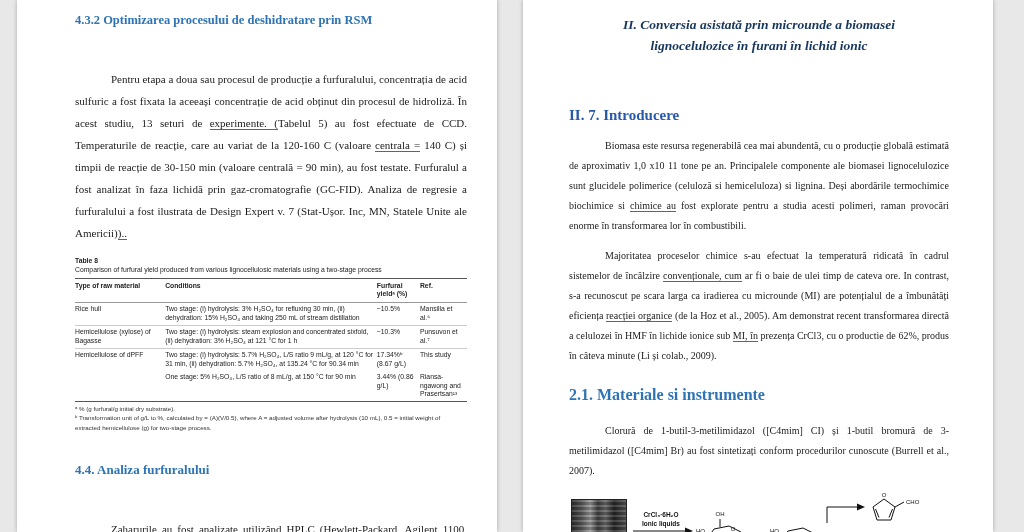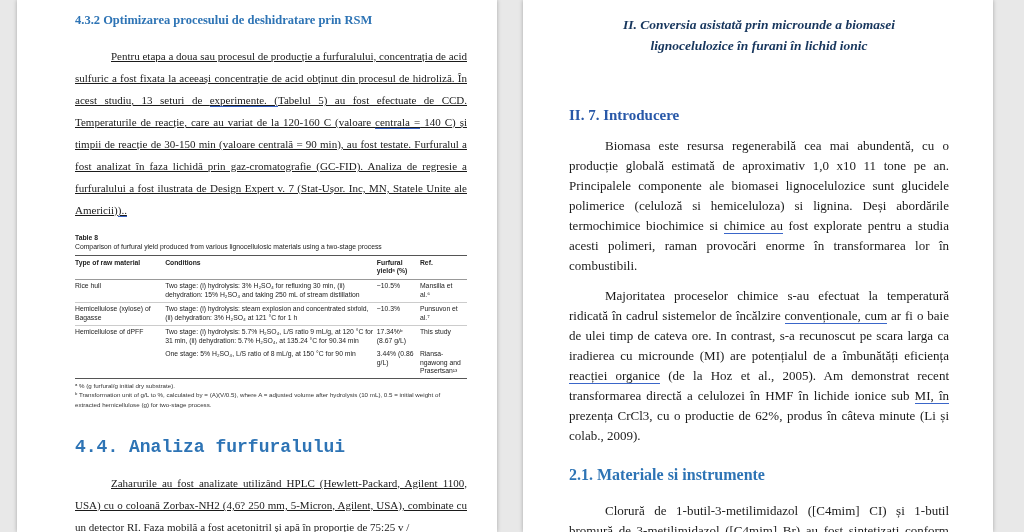--- a/index.html
+++ b/index.html
@@ -4,41 +4,41 @@
 <style>
   html,body{margin:0;padding:0;background:#e8e8e8;}
   .canvas{position:relative;width:1024px;height:532px;background:#e8e8e8;overflow:hidden;
           font-family:"Liberation Serif",serif;}
   .page{position:absolute;top:0;height:532px;background:#fff;box-sizing:border-box;
         box-shadow:0 0 4px rgba(0,0,0,.28);}
   .page-left{left:17px;width:480px;padding:12px 30px 0 58px;}
   .page-right{left:523px;width:470px;padding:8px 44px 0 46px;}
 
   .h-blue{color:#2E74B5;font-weight:bold;font-size:12.5px;margin:0;line-height:16px;}
-  .h-44{font-size:18px;margin-top:30px;font-family:Liberation Mono, monospace;}
+  .h-44{font-size:13px;margin-top:30px;}
   .body-par{font-size:11px;line-height:22px;text-align:justify;color:#1b1b1b;margin:0;}
   .ind{text-indent:36px;}
-  .mt-par{margin-top:17px;text-decoration:underline;}
+  .mt-par{margin-top:40px;}
   .gu{border-bottom:1.5px solid #3A66C9;}
 
   .table-block{margin-top:13px;width:100%;}
   .tbl-label{font:bold 6.8px/1.3 "Liberation Sans",sans-serif;color:#222;}
   .tbl-caption{font:6.8px/1.3 "Liberation Sans",sans-serif;color:#222;margin-bottom:3px;}
   table.jtbl{width:100%;border-collapse:collapse;border-top:1px solid #555;border-bottom:1px solid #555;
              font:6.8px/1.25 "Liberation Sans",sans-serif;color:#222;}
   table.jtbl th{text-align:left;font-weight:bold;padding:3px 3px 3px 0;border-bottom:.8px solid #999;vertical-align:top;}
   table.jtbl td{padding:2.5px 3px 2.5px 0;vertical-align:top;}
   table.jtbl tbody tr:nth-child(1) td,table.jtbl tbody tr:nth-child(2) td{border-bottom:.5px solid #ccc;}
   .col-mat{width:23%;}.col-cond{width:54%;}.col-yield{width:11%;}.col-ref{width:12%;}
   .footnotes{font:6.2px/1.5 "Liberation Sans",sans-serif;color:#333;margin-top:2px;}
 
   .doc-title{font-size:13.5px;font-weight:bold;font-style:italic;text-align:center;color:#17365D;
              line-height:21px;margin:6px 14px 0;}
   .h-intro{color:#2858A8;font-weight:bold;font-size:15px;margin:50px 0 0;line-height:18px;}
-  .r-par{font-size:13px;line-height:20px;text-align:justify;color:#1b1b1b;margin:0;}
+  .r-par{font-size:10px;line-height:20px;text-align:justify;color:#1b1b1b;margin:0;}
   .h-metode{color:#1F3864;font-weight:bold;font-size:13.5px;margin:24px 0 0;line-height:17px;}
   .h-mat{color:#2E74B5;font-weight:bold;font-size:16px;margin:21px 0 0;line-height:16px;}
 
   .figure{position:relative;margin-top:12px;height:90px;width:400px;}
   .wood{position:absolute;left:2px;top:6px;width:54px;height:54px;border:1px solid #222;
         background:linear-gradient(90deg,#2f2f2f 0%,#5a5a5a 18%,#9a9a9a 34%,#404040 48%,#6b6b6b 62%,#262626 78%,#555 100%);}
   .wood::after{content:"";position:absolute;inset:0;
         background:repeating-linear-gradient(180deg,rgba(255,255,255,.12) 0 2px,rgba(0,0,0,.18) 2px 5px);}
   .fig-svg{position:absolute;left:0;top:0;width:400px;height:92px;}
   .fig-svg text{font-family:"Liberation Sans",sans-serif;font-size:6px;fill:#111;}

